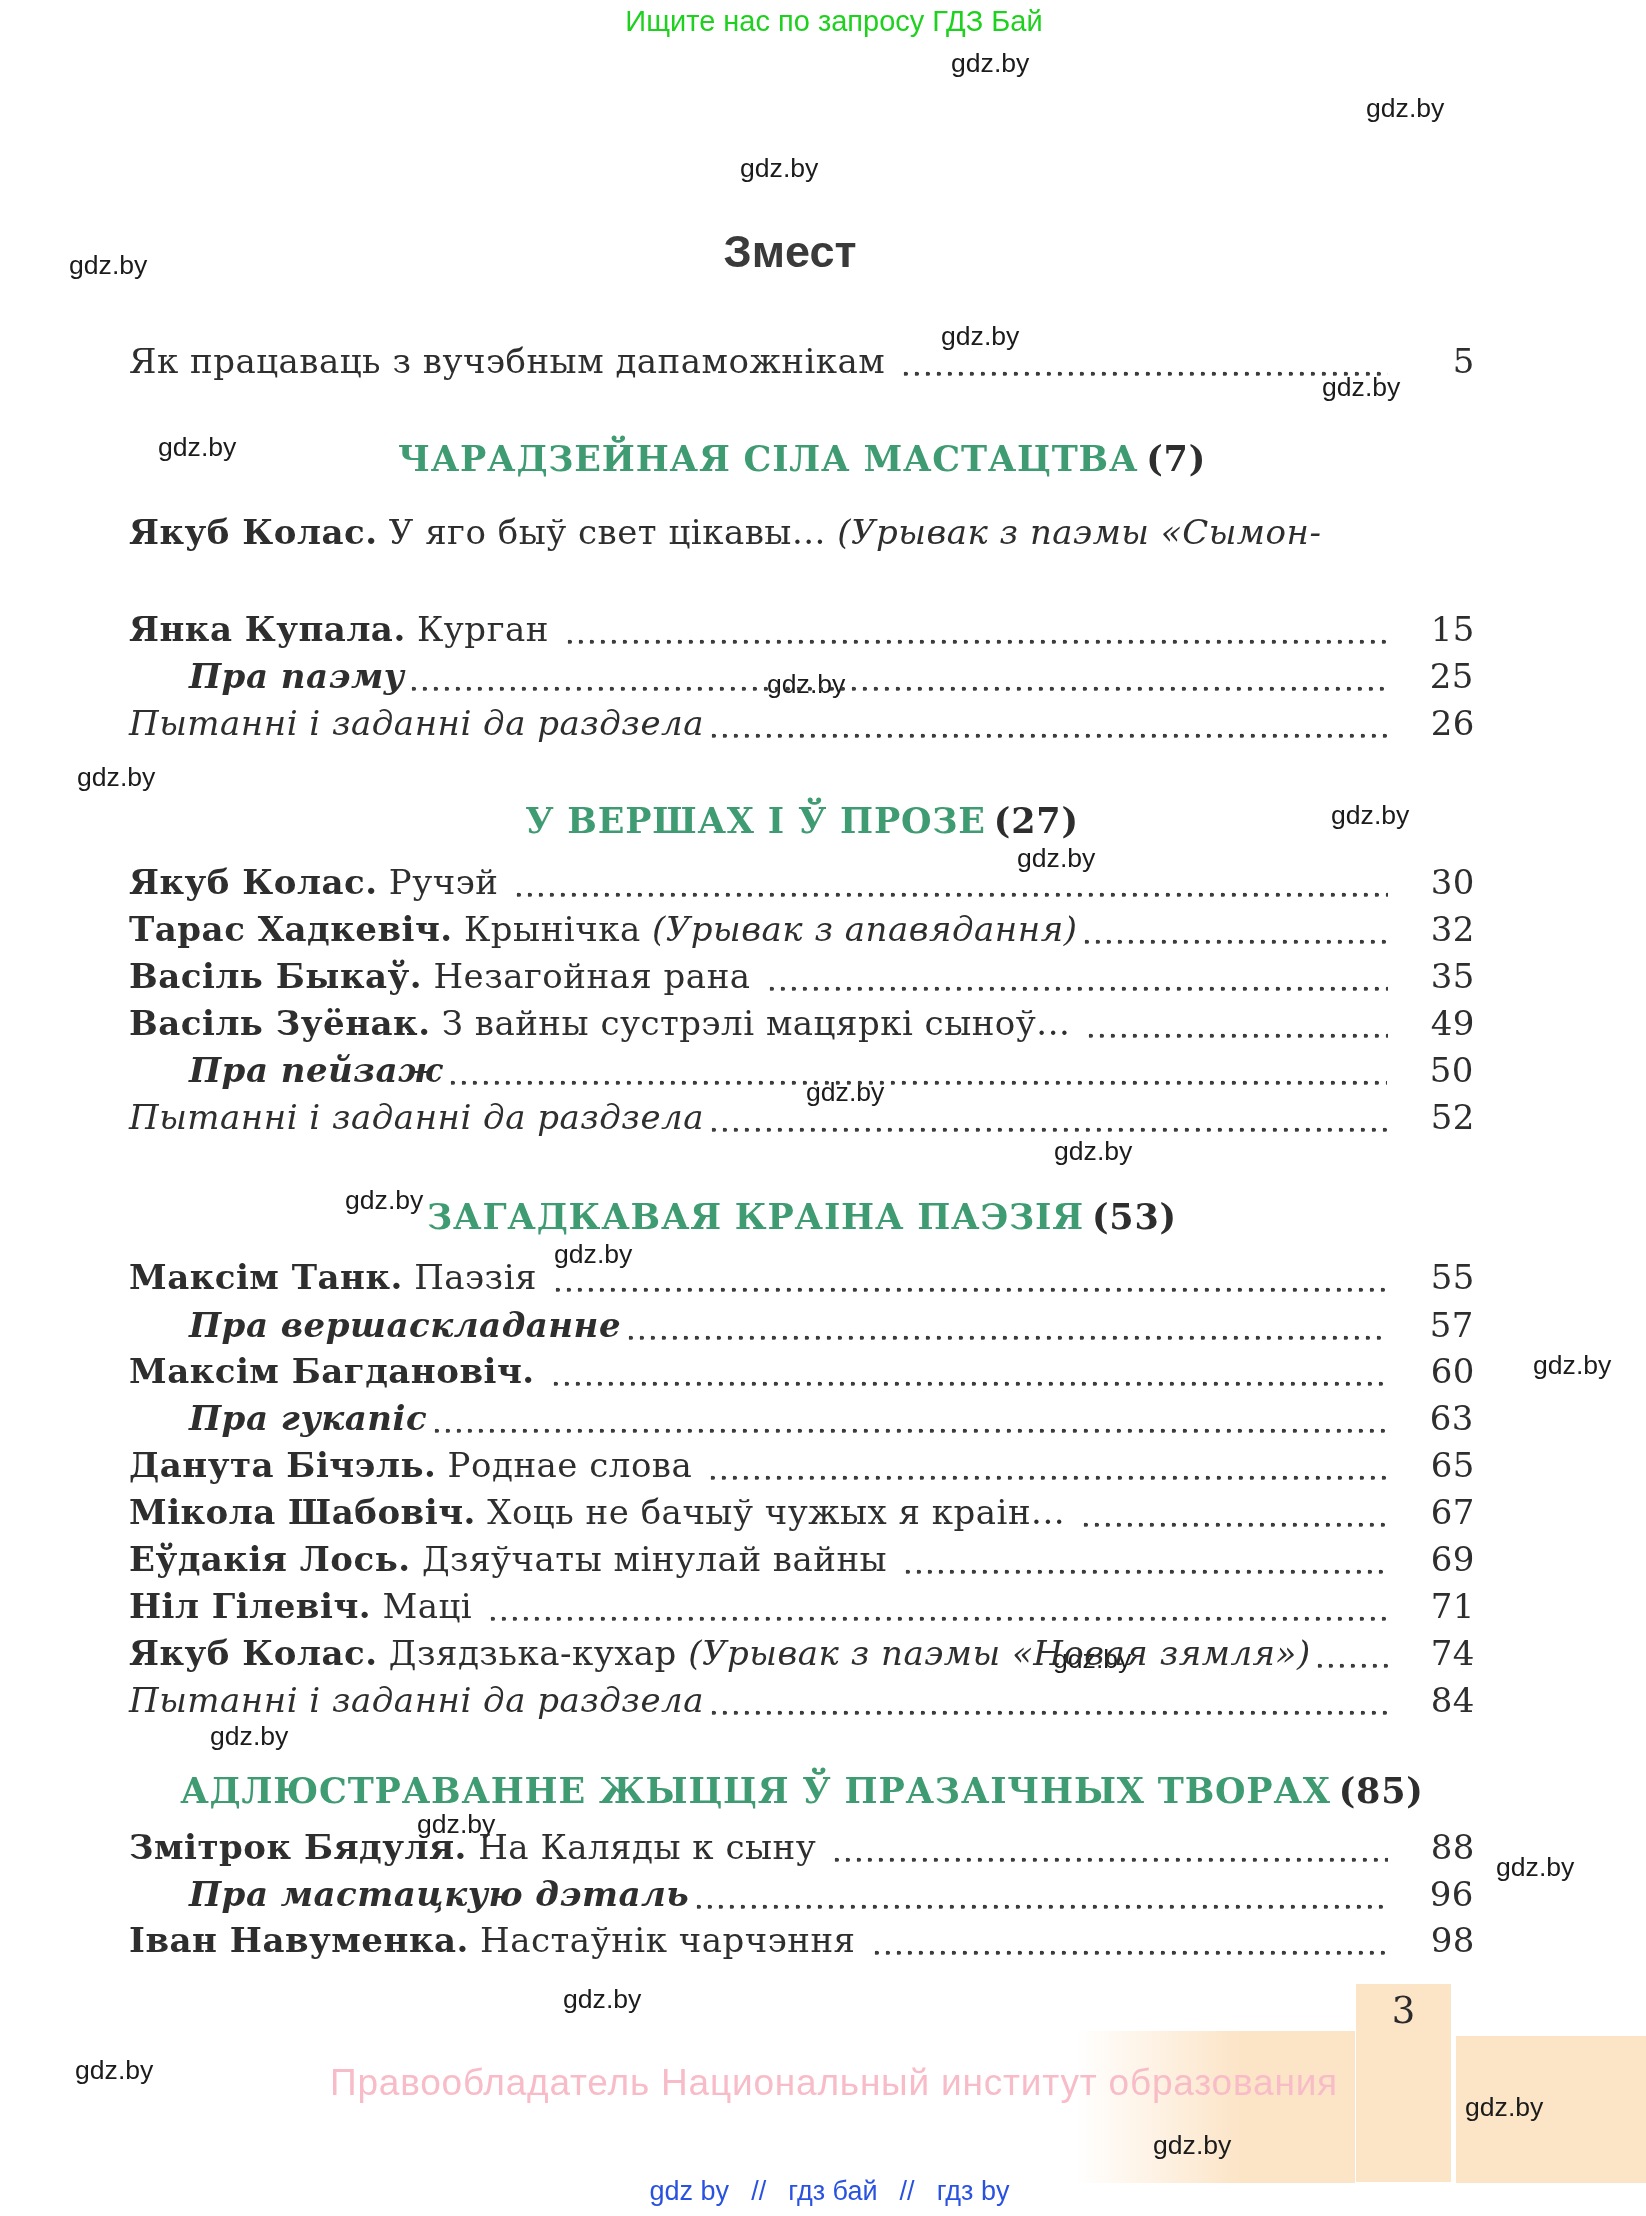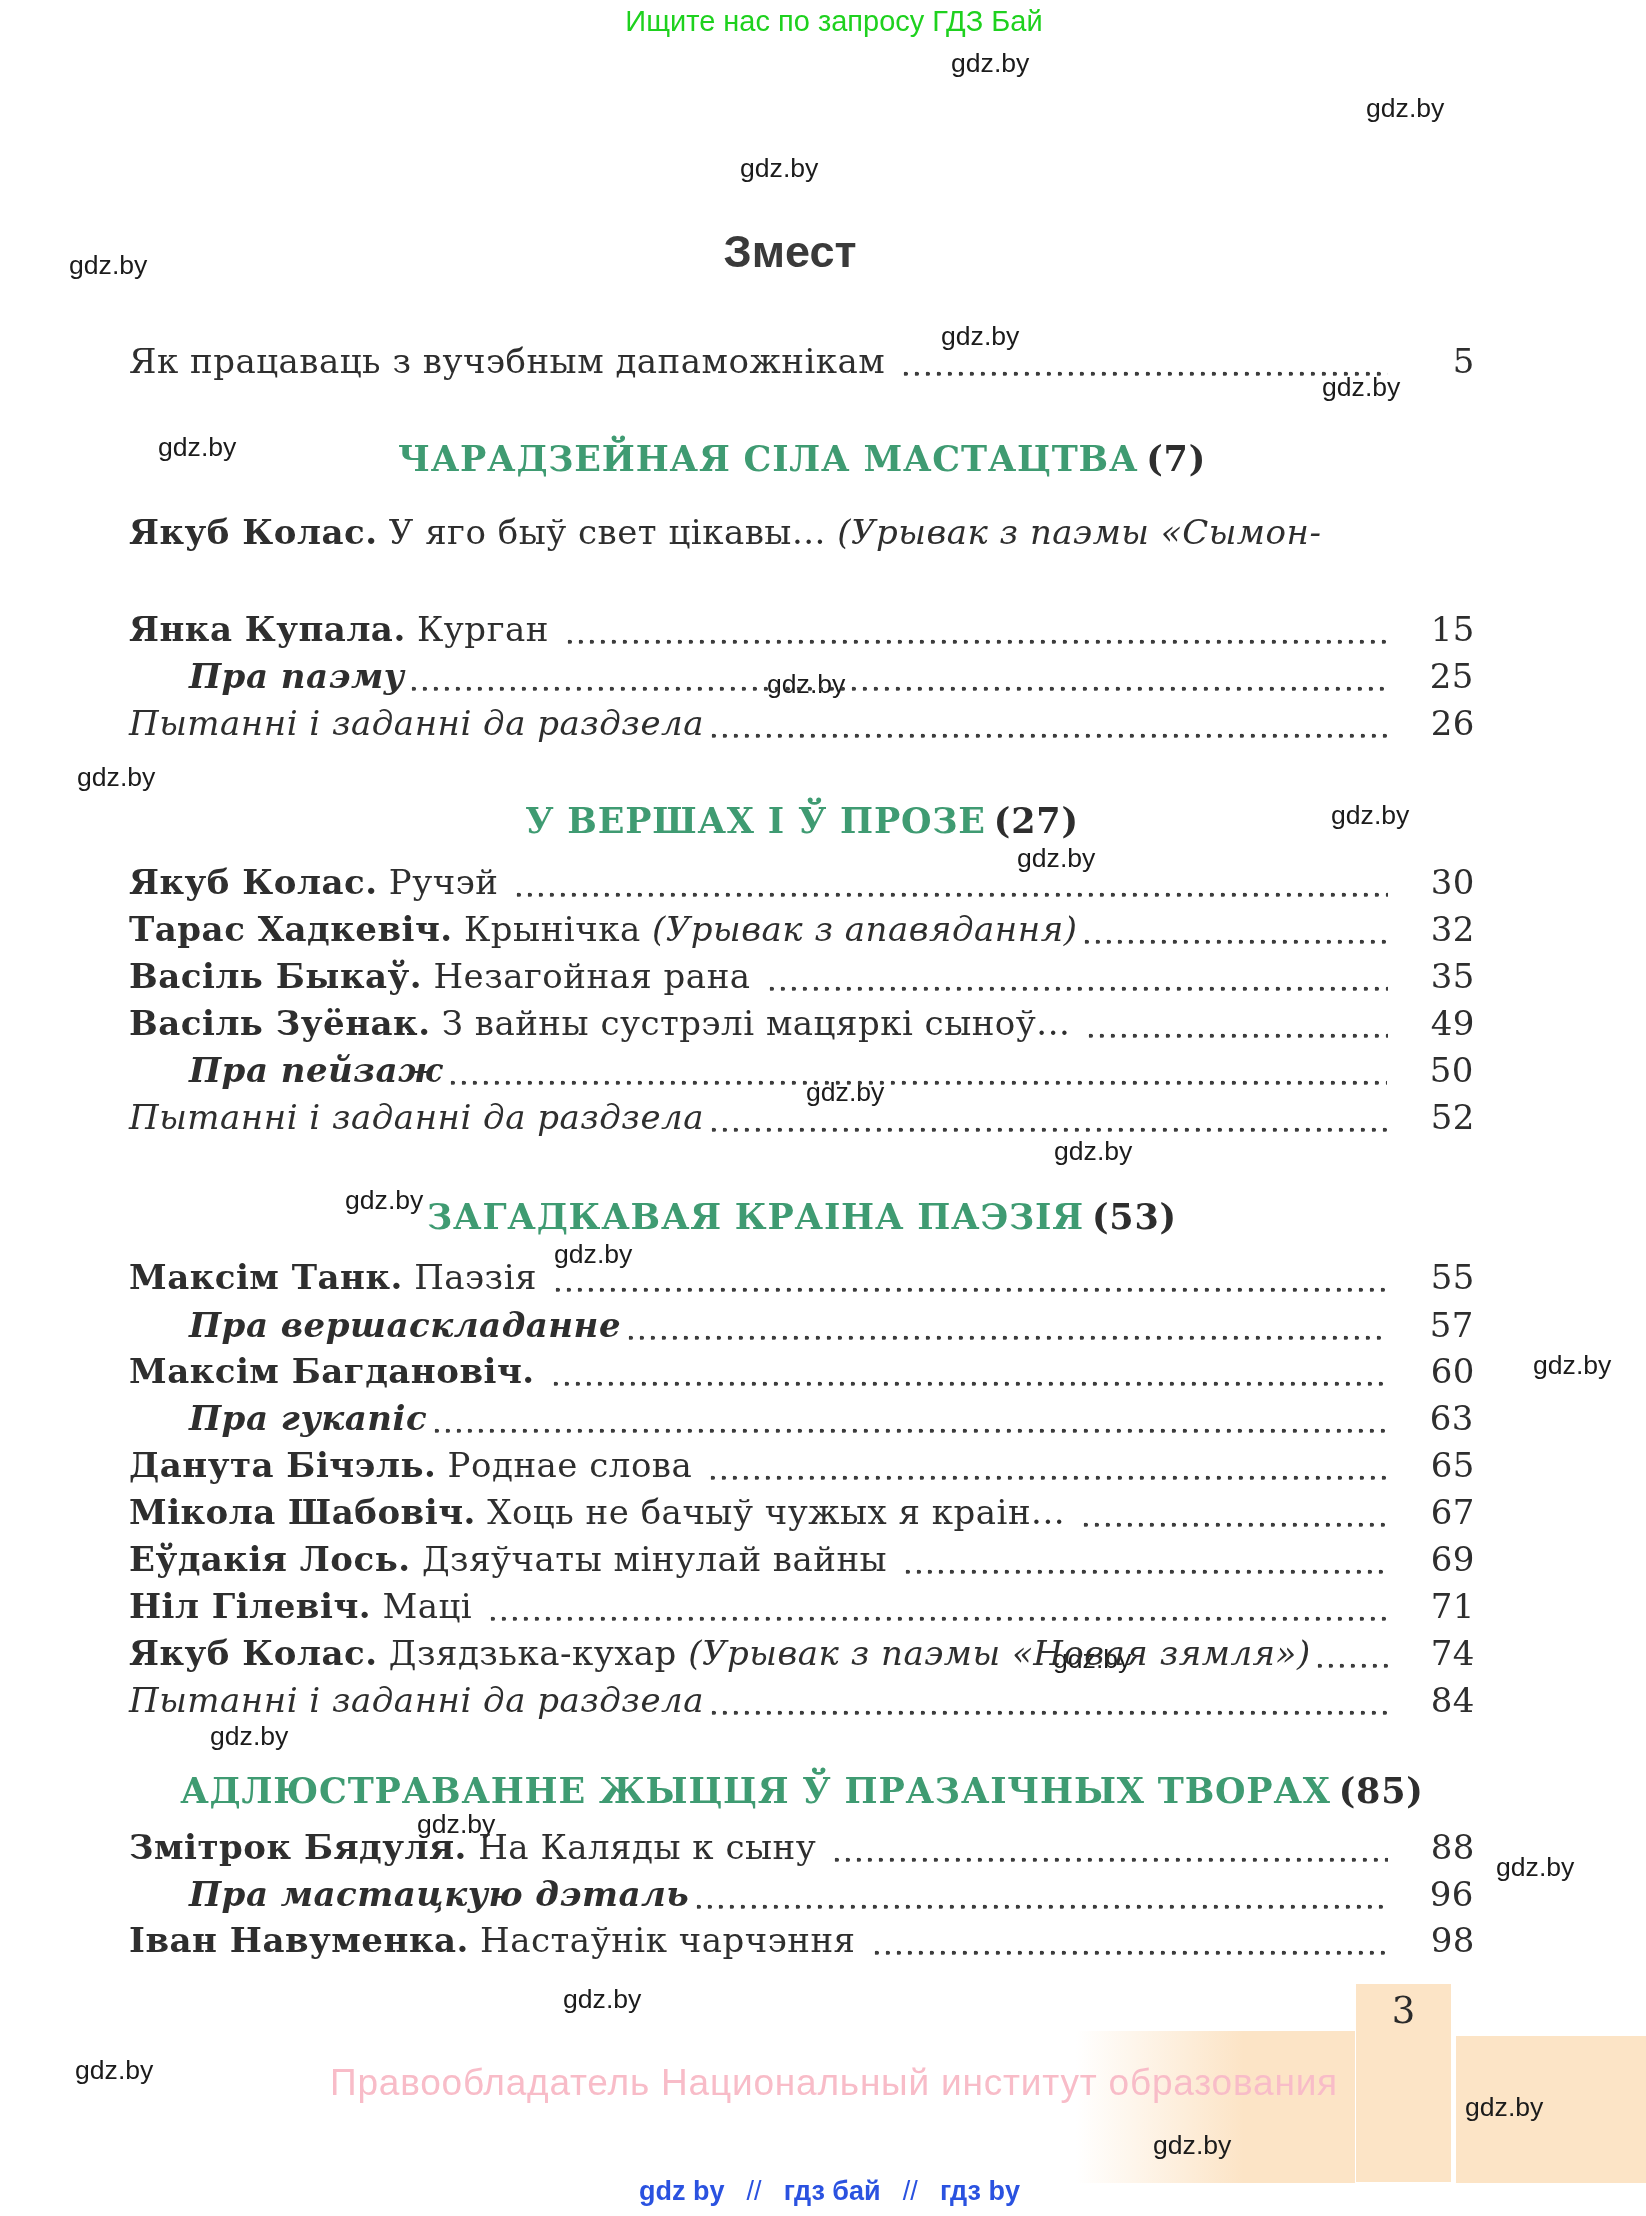--- a/index.html
+++ b/index.html
@@ -56,21 +56,21 @@
   }
   .copyright {
     position:absolute; top:2062px; left:0; width:1668px; text-align:center;
     font-family:"Liberation Sans", sans-serif; font-size:37px; color:#f8bcc8; letter-spacing:0.8px;
   }
   .links {
     position:absolute; top:2176px; left:0; width:1659px; text-align:center;
     font-family:"Liberation Sans", sans-serif; font-size:27px; color:#2a52e0;
   }
   .links span { margin:0 7.3px; }
-  .links .lnk { cursor:pointer;font-weight:bold; }
+  .links .lnk { cursor:pointer; }
 </style>
 </head>
 <body>
 
 <div class="page">
 
   <div class="box-left"></div>
   <div class="box-mid"></div>
   <div class="box-right"></div>
 

